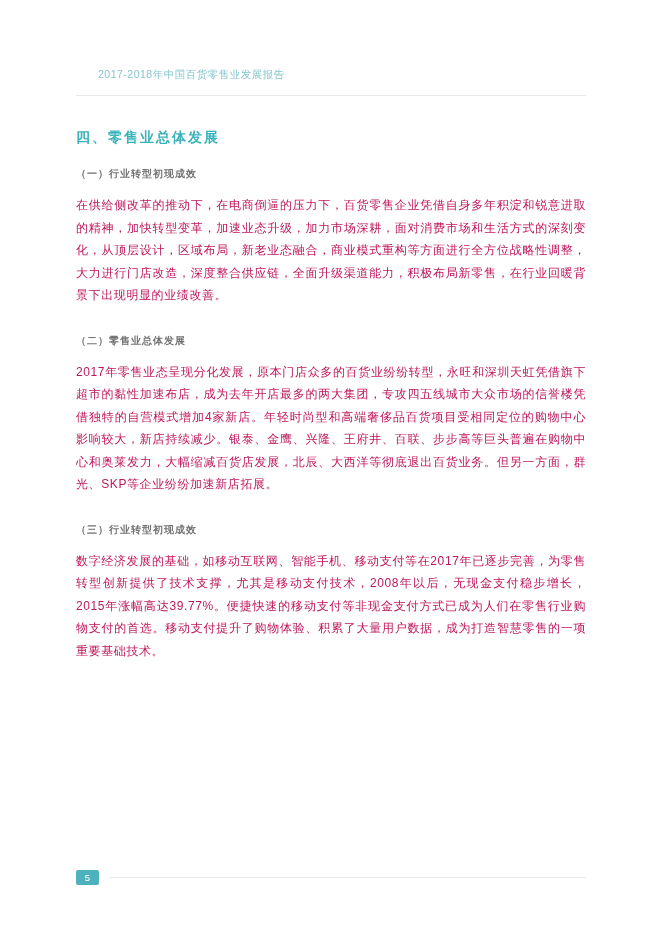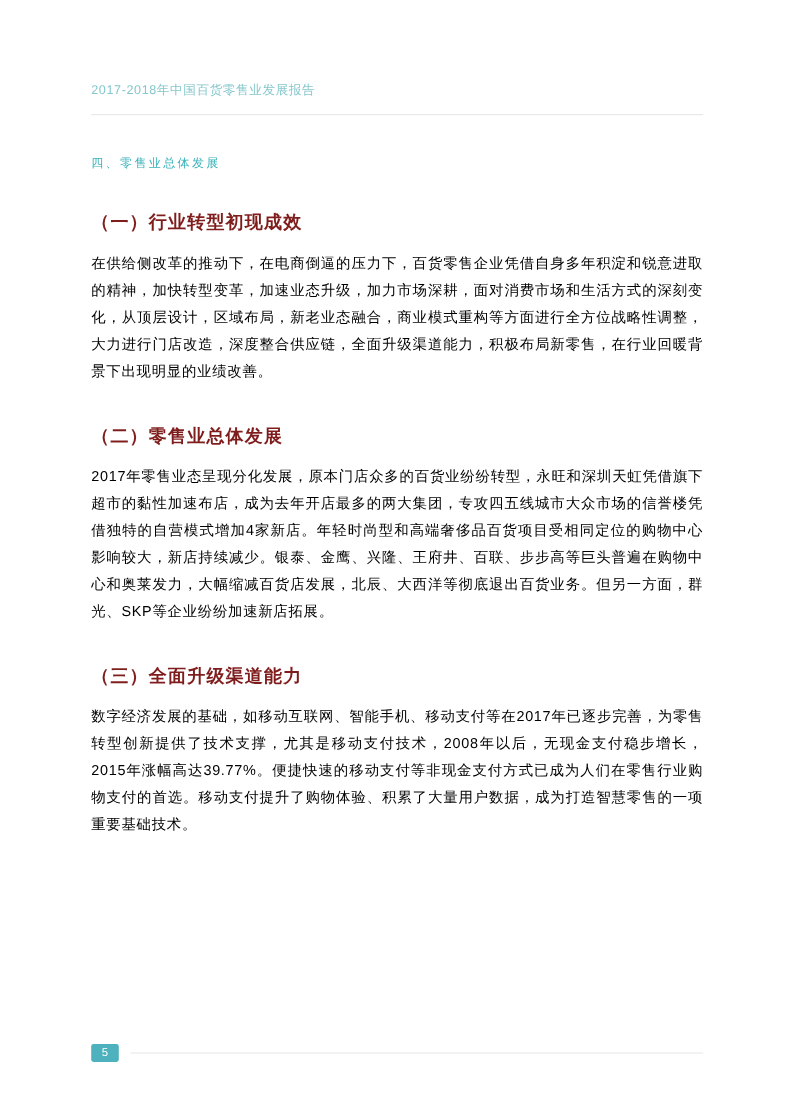--- a/index.html
+++ b/index.html
@@ -20,48 +20,49 @@
     position: absolute;
     left: 76px;
     right: 74px;
     top: 0;
   }
   .report-title {
     margin-top: 68px;
     font-size: 10.5px;
     letter-spacing: 0.5px;
     color: #85c7cc;
+    margin-left: 22px;
   }
   .header-divider {
     margin-top: 13px;
     border: none;
     border-top: 1px solid #e9e9e9;
     height: 0;
   }
   .section-title {
     margin-top: 33px;
-    font-size: 10px;
-    font-weight: normal;
+    font-size: 14px;
+    font-weight: bold;
     letter-spacing: 2px;
     color: #3ab2ba;
   }
   .sub-heading {
-    margin-top: 33px;
+    margin-top: 20px;
     margin-bottom: 13px;
-    font-size: 15px;
+    font-size: 10px;
     font-weight: bold;
     letter-spacing: 1px;
-    color: #7f1d1d;
+    color: #737373;
   }
   .para {
     margin: 0 0 27px 0;
     font-size: 12px;
     line-height: 22.5px;
     letter-spacing: 0.6px;
-    color: #000000;
+    color: #be185d;
     text-align: justify;
     text-justify: inter-ideograph;
   }
   .footer {
     position: absolute;
     left: 76px;
     right: 74px;
     top: 870px;
     display: flex;
     align-items: center;
@@ -99,21 +100,21 @@
       <div class="sub-heading">（一）行业转型初现成效</div>
       <p class="para">在供给侧改革的推动下，在电商倒逼的压力下，百货零售企业凭借自身多年积淀和锐意进取的精神，加快转型变革，加速业态升级，加力市场深耕，面对消费市场和生活方式的深刻变化，从顶层设计，区域布局，新老业态融合，商业模式重构等方面进行全方位战略性调整，大力进行门店改造，深度整合供应链，全面升级渠道能力，积极布局新零售，在行业回暖背景下出现明显的业绩改善。</p>
     </div>
 
     <div>
       <div class="sub-heading">（二）零售业总体发展</div>
       <p class="para">2017年零售业态呈现分化发展，原本门店众多的百货业纷纷转型，永旺和深圳天虹凭借旗下超市的黏性加速布店，成为去年开店最多的两大集团，专攻四五线城市大众市场的信誉楼凭借独特的自营模式增加4家新店。年轻时尚型和高端奢侈品百货项目受相同定位的购物中心影响较大，新店持续减少。银泰、金鹰、兴隆、王府井、百联、步步高等巨头普遍在购物中心和奥莱发力，大幅缩减百货店发展，北辰、大西洋等彻底退出百货业务。但另一方面，群光、SKP等企业纷纷加速新店拓展。</p>
     </div>
 
     <div>
-      <div class="sub-heading">（三）全面升级渠道能力</div>
+      <div class="sub-heading">（三）行业转型初现成效</div>
       <p class="para">数字经济发展的基础，如移动互联网、智能手机、移动支付等在2017年已逐步完善，为零售转型创新提供了技术支撑，尤其是移动支付技术，2008年以后，无现金支付稳步增长，2015年涨幅高达39.77%。便捷快速的移动支付等非现金支付方式已成为人们在零售行业购物支付的首选。移动支付提升了购物体验、积累了大量用户数据，成为打造智慧零售的一项重要基础技术。</p>
 
     </div>
 
   </div>
 
   <div class="footer">
     <div class="page-number-badge">5</div>
     <div class="footer-line"></div>
   </div>

